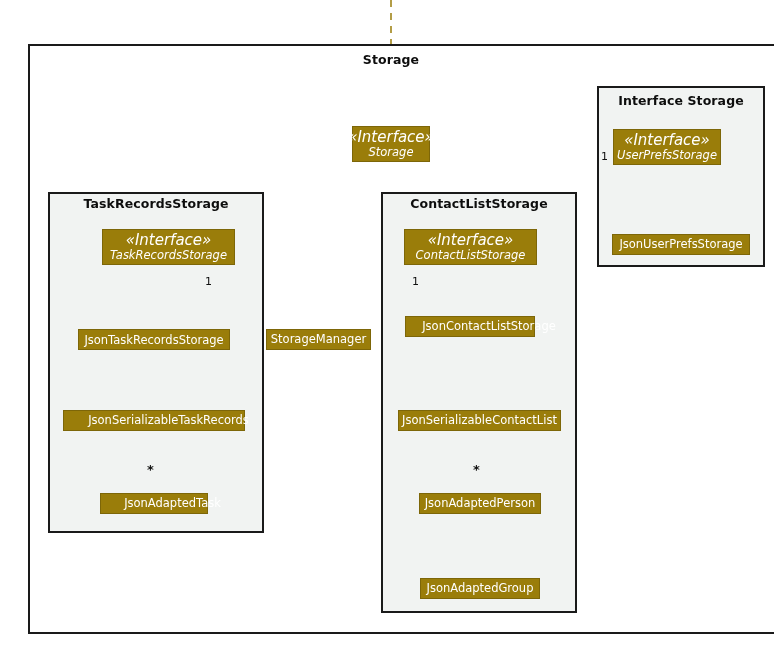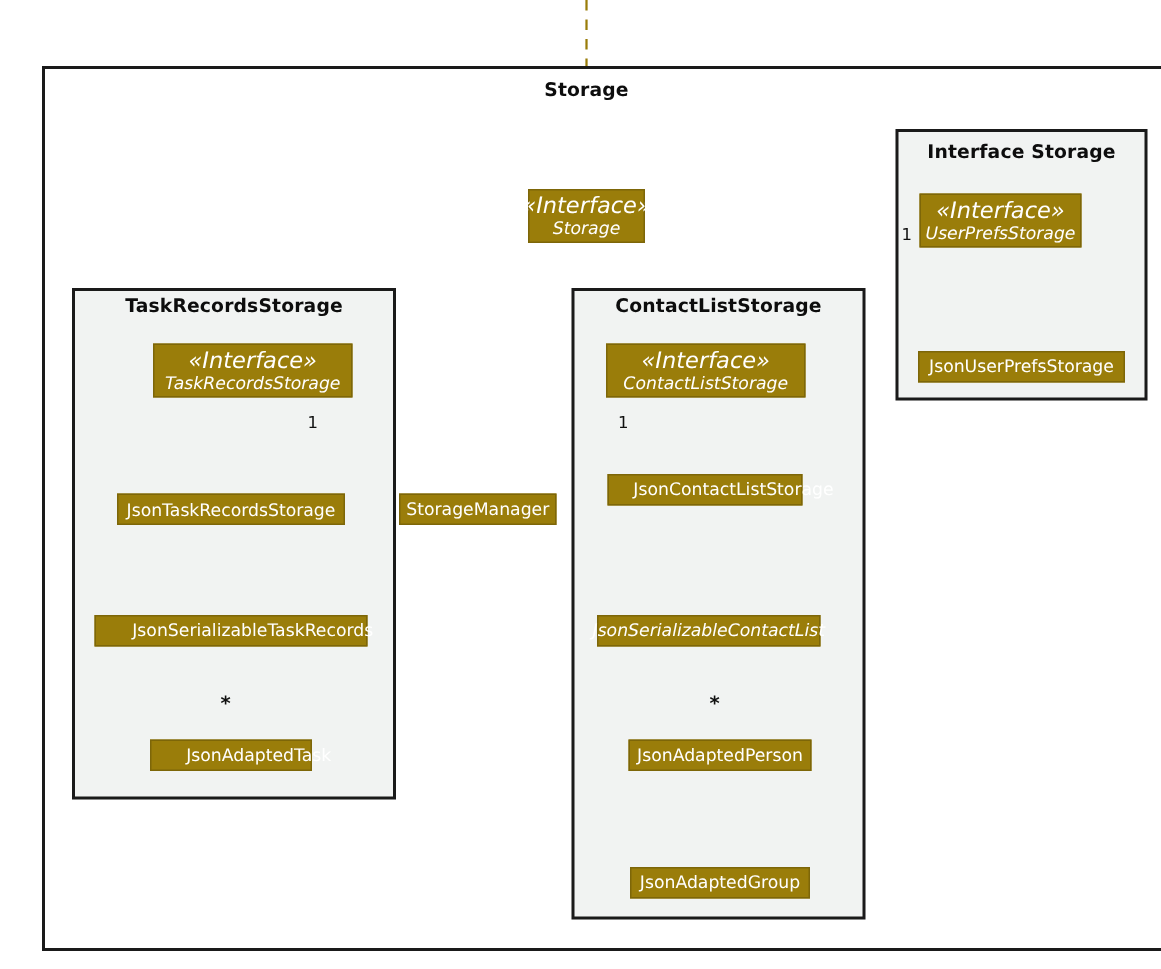--- a/index.html
+++ b/index.html
@@ -187,21 +187,21 @@
   </div>
 
   <div class="node plain" style="left:81px; top:493px; width:108px; height:21px;padding-left:44px;">
     <span>JsonAdaptedTask</span>
   </div>
 
   <div class="node plain" style="left:386px; top:316px; width:130px; height:21px;padding-left:45px;">
     <span>JsonContactListStorage</span>
   </div>
 
-  <div class="node plain" style="left:379px; top:410px; width:149px; height:21px;font-style:italic;">
+  <div class="node plain" style="left:379px; top:410px; width:163px; height:21px;">
     <span>JsonSerializableContactList</span>
   </div>
 
   <div class="node plain" style="left:400px; top:493px; width:122px; height:21px;">
     <span>JsonAdaptedPerson</span>
   </div>
 
   <div class="node plain" style="left:401px; top:578px; width:120px; height:21px;">
     <span>JsonAdaptedGroup</span>
   </div>

